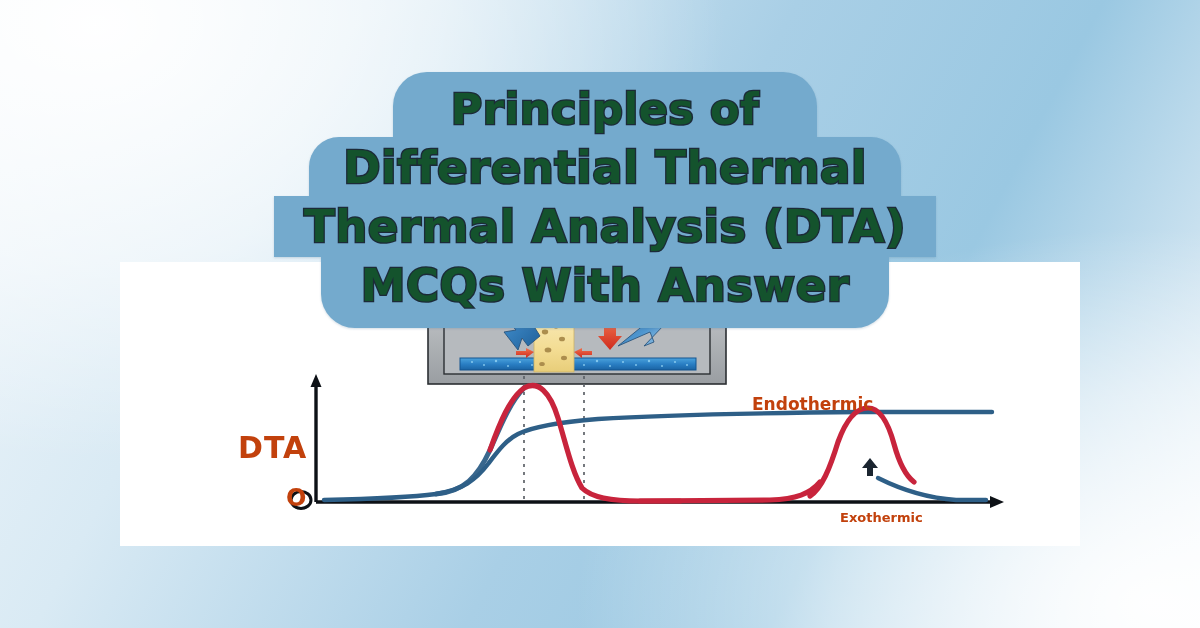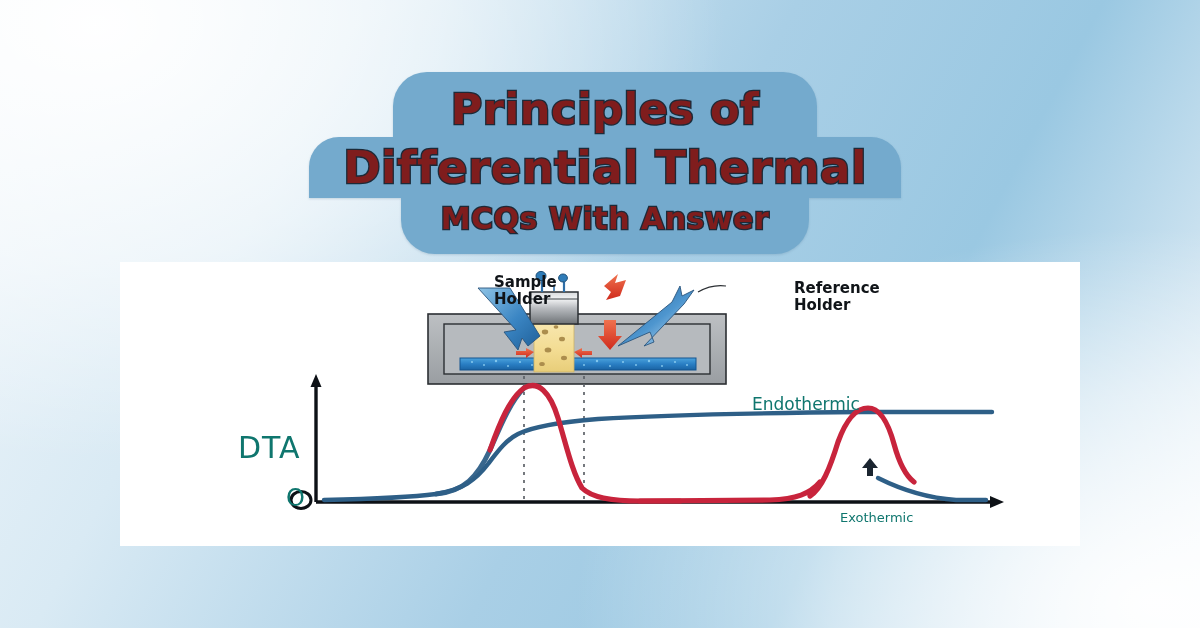--- a/index.html
+++ b/index.html
@@ -32,21 +32,21 @@
     top: 72px;
     width: 790px;
     display: flex;
     flex-direction: column;
     align-items: center;
     z-index: 4;
     filter: drop-shadow(0 1px 1px rgba(80,120,150,0.25));
   }
   .title-row {
     background: #74aacd;
-    color: #7f1d1d;
+    color: #14532d;
     font-weight: bold;
     letter-spacing: 0.5px;
     white-space: nowrap;
     text-align: center;
     line-height: 1;
     font-family: "DejaVu Sans", sans-serif;
     -webkit-text-stroke: 2.6px #1c2a38;
     paint-order: stroke fill;
   }
   .tr1 {
@@ -60,21 +60,21 @@
     padding: 8px 34px 8px 34px;
     border-radius: 30px 30px 0 0;
     margin-bottom: -2px;
   }
   .tr3 {
     font-size: 45px;
     padding: 8px 30px 8px 30px;
     margin-bottom: -2px;
   }
   .tr4 {
-    font-size: 30px;
+    font-size: 45px;
     padding: 8px 40px 20px 40px;
     border-radius: 0 0 34px 34px;
   }
 
   
   #content-card {
     position: absolute;
     left: 120px;
     top: 262px;
     width: 960px;
@@ -108,22 +108,22 @@
   #chart {
     position: absolute;
     left: 0;
     top: 110px;
     width: 960px;
     height: 172px;
   }
   .chart-label {
     position: absolute;
     font-family: "DejaVu Sans", sans-serif;
-    font-weight: normal;
-    color: #0f766e;
+    font-weight: bold;
+    color: #c2410c;
     white-space: nowrap;
   }
   #dta-label { left: 118px; top: 58px; font-size: 30px; letter-spacing: 1px; }
   #origin-label { left: 166px; top: 112px; font-size: 24px; }
   #endothermic-label { left: 632px; top: 22px; font-size: 17px; }
   #exothermic-label { left: 720px; top: 138px; font-size: 13px; }
 
   
   #watermark {
     position: absolute;
@@ -139,20 +139,21 @@
   }
 </style>
 </head>
 <body>
 
 <div id="poster">
 
   <div id="title-bubble">
     <div class="title-row tr1">Principles of</div>
     <div class="title-row tr2">Differential Thermal</div>
+    <div class="title-row tr3">Thermal Analysis (DTA)</div>
     <div class="title-row tr4">MCQs With Answer</div>
   </div>
 
   <div id="content-card">
 
     <div id="apparatus">
       <svg width="420" height="135" viewBox="0 0 420 135">
         <defs>
           <linearGradient id="metalGrad" x1="0" y1="0" x2="0" y2="1">
             <stop offset="0%" stop-color="#d9dbdd"></stop>

